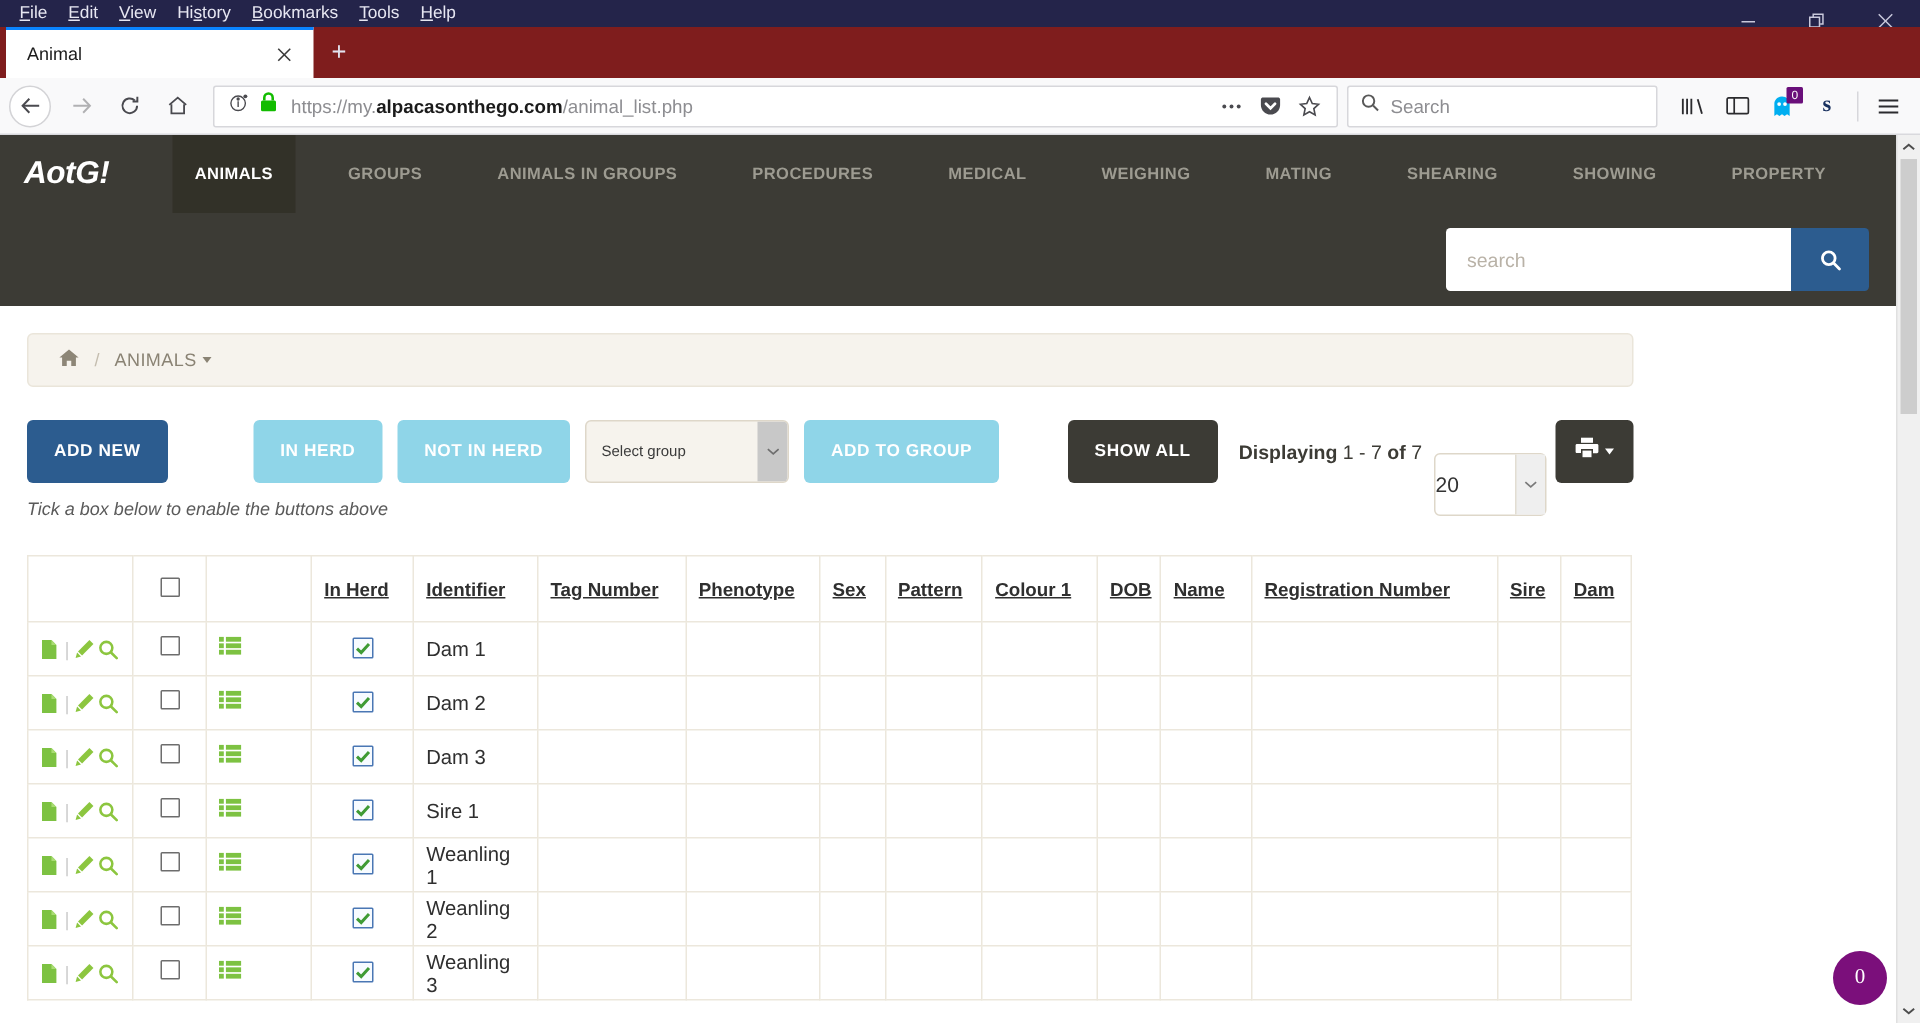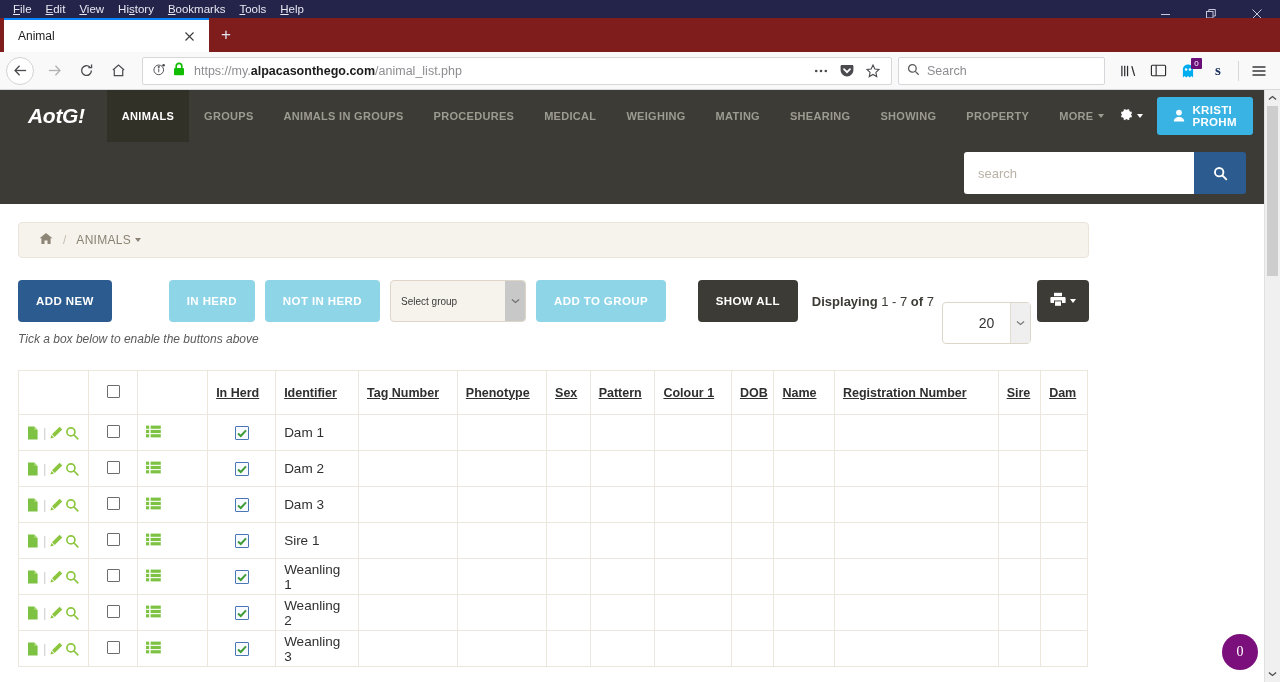--- a/index.html
+++ b/index.html
@@ -148,21 +148,22 @@
     height: 592px;
     overflow: hidden;
     background: #fff;
   }
   .page { width: 1264px; }
 
   .app-nav {
     height: 52px;
     background: #3c3b35;
     display: flex; align-items: stretch;
-    padding-left: 26px;
+    padding-left: 14px;
+    gap: 20px;
   }
   .brand {
     color: #ffffff;
     font-style: italic;
     font-weight: bold;
     font-size: 21px;
     display: flex; align-items: center;
     padding: 0 22px 0 2px;
     letter-spacing: -0.3px;
   }
@@ -289,25 +290,25 @@
   .toolbar-right { margin-left: auto; display: flex; align-items: center; gap: 0; }
   .displaying {
     font-size: 13px;
     color: #3c3b35;
     padding: 0 8px 0 14px;
     white-space: nowrap;
   }
   .displaying b { font-weight: bold; }
   .displaying .num { font-weight: normal; }
   .perpage {
-    width: 89px; height: 42px;
+    width: 75px; height: 42px;
     background: #fff;
     border: 1px solid #ded7c9;
     border-radius: 4px;
-    display: flex; align-items: center; justify-content: center;
+    display: flex; align-items: center; justify-content: flex-start;
     font-size: 14px; color: #333;
     position: relative;
     margin-right: 6px;
     margin-top: 43px;
   }
   .perpage .arrowbox {
     position: absolute; right: 0; top: 0; bottom: 0; width: 20px;
     background: #efefef;
     border-left: 1px solid #e2ddd2;
     display: flex; align-items: center; justify-content: center;

